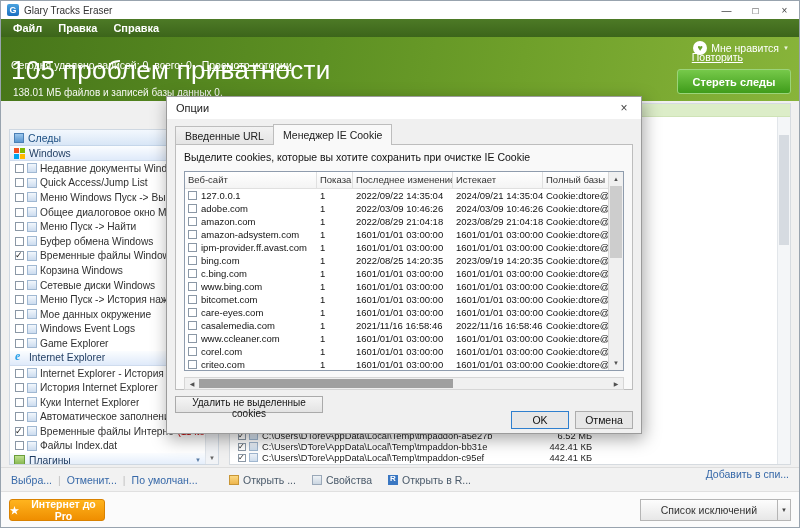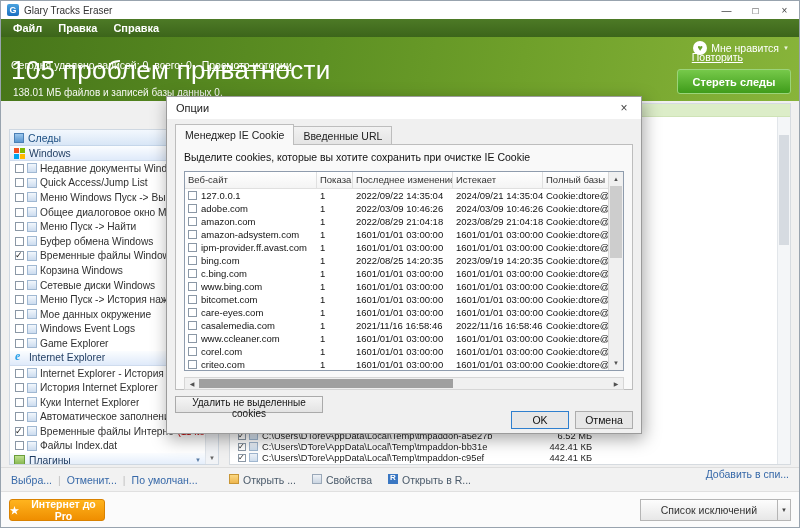--- a/index.html
+++ b/index.html
@@ -68,21 +68,21 @@
   .ficon { flex:0 0 auto; width:9px; height:9px; background:linear-gradient(#eef3f9,#cddcec); border:1px solid #9fb6cf; margin-right:4px; }
   .fpath { width:270px; overflow:hidden; }
   .fsize { width:60px; text-align:right; }
 
   
   .footerbar { position:absolute; left:0; right:0; bottom:36px; height:24px; background:#f2f2f2; border-top:1px solid #ddd; font-size:10.5px; }
   .f-left { position:absolute; left:10px; top:0; height:100%; display:flex; align-items:center; gap:6px; }
   .flink { color:#3668a8; }
   .fl-sep { color:#c0c0c0; }
   .f-mid { position:absolute; left:228px; top:0; height:100%; display:flex; align-items:center; gap:16px; color:#4a5a6a; }
-  .faction { display:flex; }
+  .faction { display:flex; align-items:center; }
   .aicon { width:10px; height:10px; display:inline-block; margin-right:4px; }
   .folder-open-icon { background:linear-gradient(#fbd882,#eeb64e); border:1px solid #c89636; }
   .properties-icon { background:linear-gradient(#eef2f6,#cbd6e2); border:1px solid #9aa8b8; }
   .open-in-r-icon { background:#3a77c2; position:relative; }
   .open-in-r-icon::before { content:"R"; position:absolute; left:2px; top:-1px; color:#fff; font-size:8px; font-weight:bold; }
   .f-right { position:absolute; right:10px; top:0; height:100%; display:flex; align-items:flex-start; color:#3668a8; }
 
   
   .bottombar { position:absolute; left:0; right:0; bottom:0; height:36px; background:#fbfbfb; border-top:1px solid #e0e0e0; }
   .pro-btn { position:absolute; left:8px; top:7px; width:96px; height:22px; background:linear-gradient(#ffb41e,#ef8e00); border:1px solid #d98200; border-radius:3px; color:#fff; font-size:10.5px; font-weight:bold; display:flex; align-items:center; justify-content:center; gap:4px; }
@@ -346,22 +346,22 @@
     <button class="exceptions-btn">Список исключений</button>
     <div class="exceptions-caret">▼</div>
   </div>
 
   <div class="dialog">
     <div class="dialog-title">
       <span>Опции</span>
       <div class="dialog-close">×</div>
     </div>
     <div class="tabs">
+        <div class="tab">Введенные URL</div>
         <div class="tab active">Менеджер IE Cookie</div>
-        <div class="tab">Введенные URL</div>
       </div>
     <div class="tab-panel">
       <div class="panel-desc">Выделите cookies, которые вы хотите сохранить при очистке IE Cookie</div>
       <div class="cookie-list">
         <div class="lh">
             <div class="lh-col c0">Веб-сайт</div>
             <div class="lh-col c1">Показа...</div>
             <div class="lh-col c2">Последнее изменение</div>
             <div class="lh-col c3">Истекает</div>
             <div class="lh-col c4">Полный базы</div>

